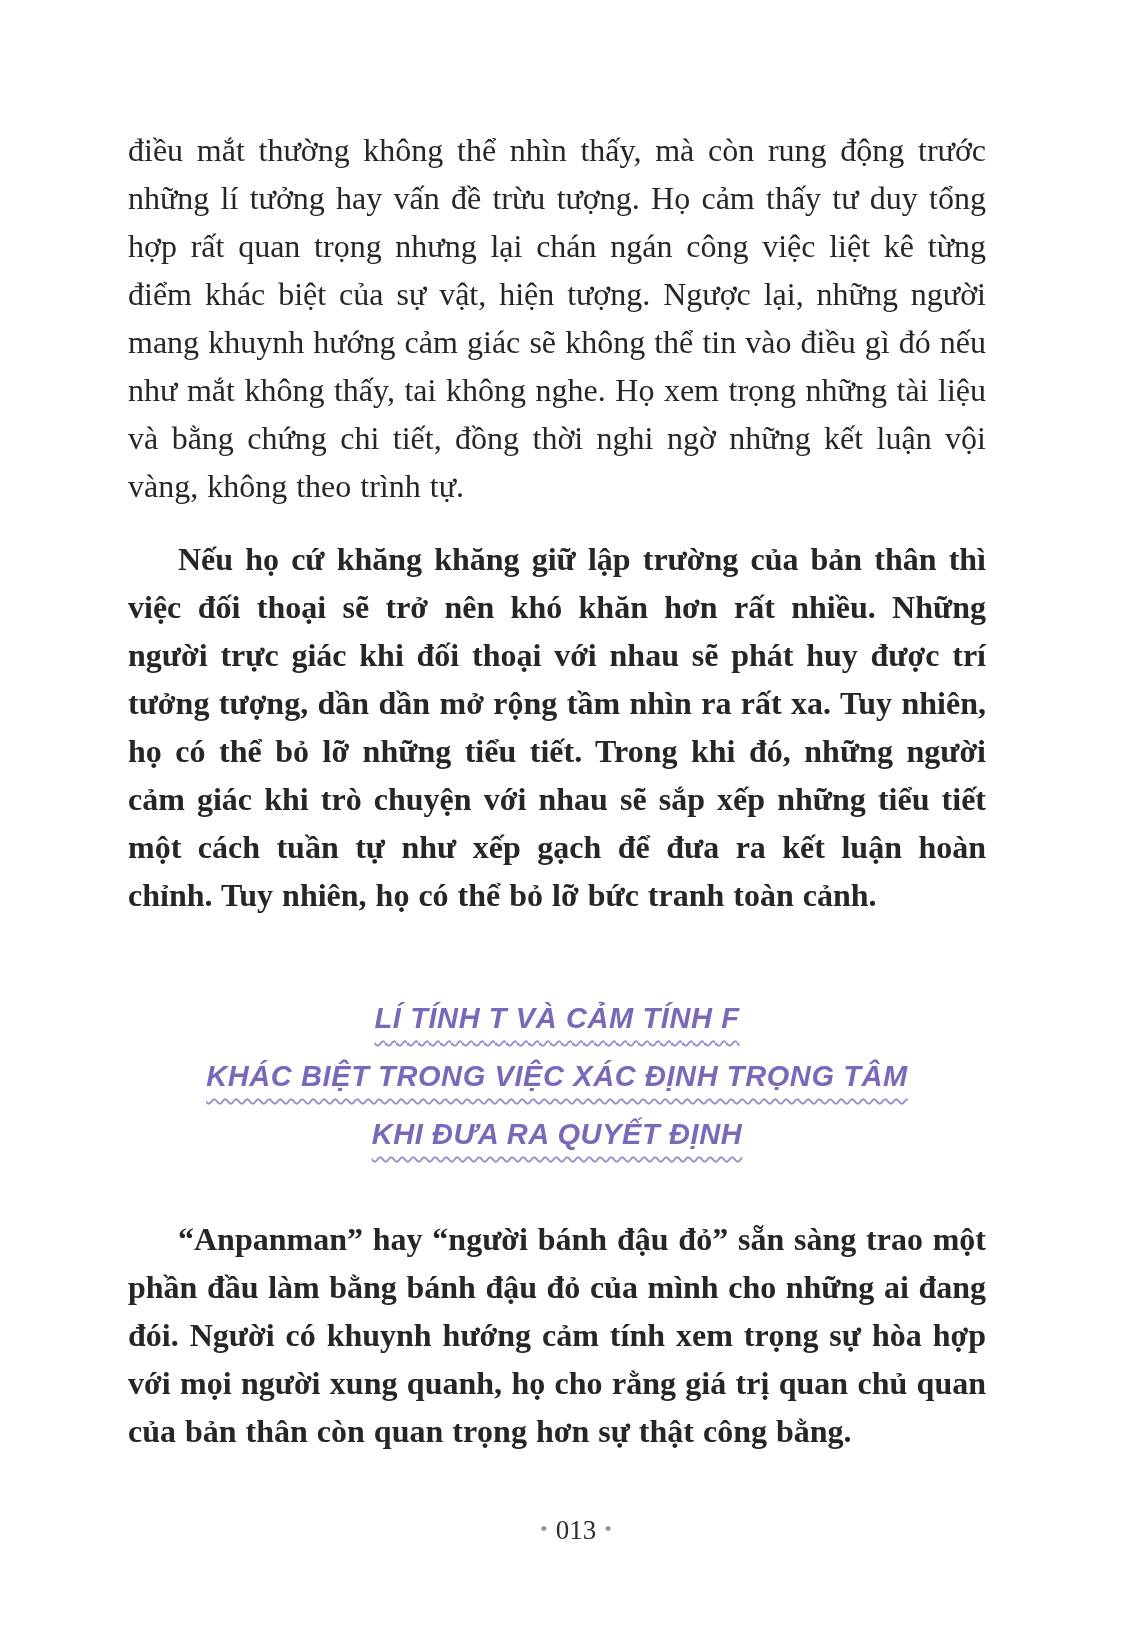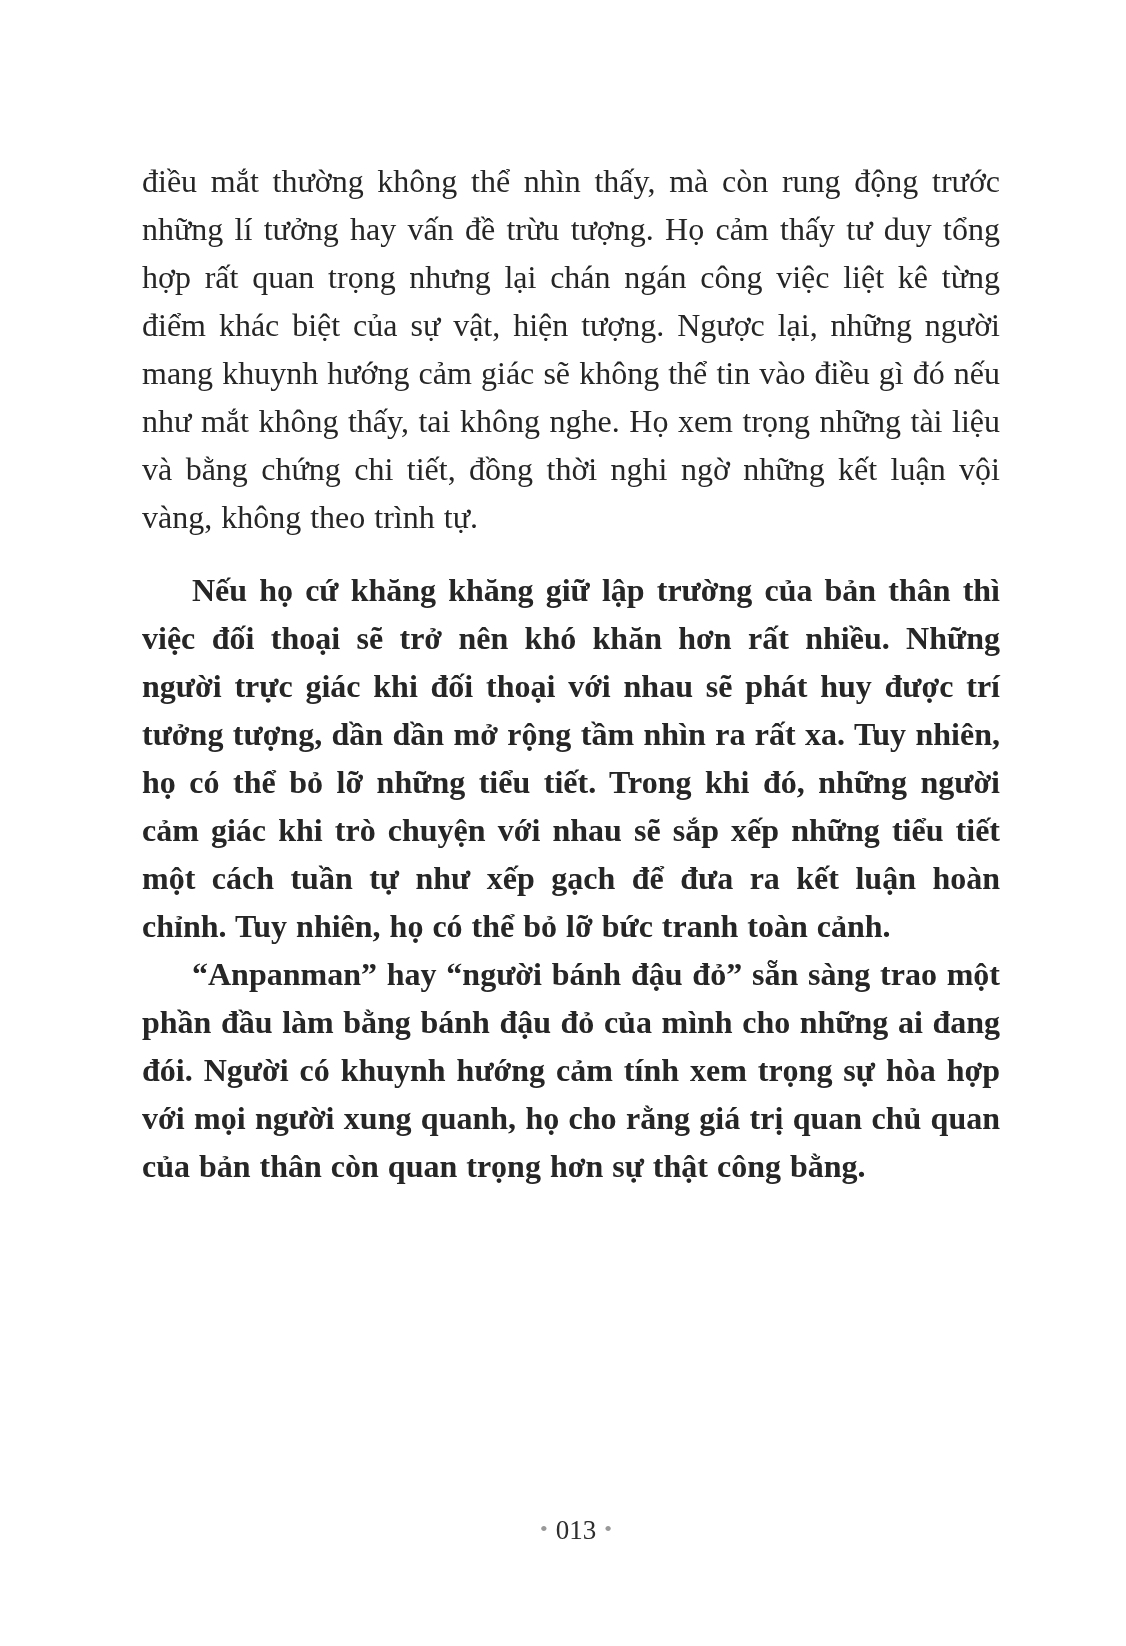--- a/index.html
+++ b/index.html
@@ -8,24 +8,23 @@
     background: #ffffff;
   }
   body {
     width: 1126px;
     height: 1646px;
     position: relative;
     overflow: hidden;
   }
   .page {
     position: absolute;
-    left: 142px;
+    left: 128px;
     top: 126px;
     width: 858px;
-    margin-top: 31px;
   }
   .body-text {
     font-family: "Liberation Serif", serif;
     font-size: 32px;
     line-height: 48px;
     color: #262626;
     text-align: justify;
     margin: 0;
     word-spacing: 1px;
   }
@@ -82,20 +81,31 @@
 </style>
 </head>
 <body>
 
 <div class="page">
 
   <p class="body-text">điều mắt thường không thể nhìn thấy, mà còn rung động trước những lí tưởng hay vấn đề trừu tượng. Họ cảm thấy tư duy tổng hợp rất quan trọng nhưng lại chán ngán công việc liệt kê từng điểm khác biệt của sự vật, hiện tượng. Ngược lại, những người mang khuynh hướng cảm giác sẽ không thể tin vào điều gì đó nếu như mắt không thấy, tai không nghe. Họ xem trọng những tài liệu và bằng chứng chi tiết, đồng thời nghi ngờ những kết luận vội vàng, không theo trình tự.</p>
 
   <p class="body-text indented para-gap">Nếu họ cứ khăng khăng giữ lập trường của bản thân thì việc đối thoại sẽ trở nên khó khăn hơn rất nhiều. Những người trực giác khi đối thoại với nhau sẽ phát huy được trí tưởng tượng, dần dần mở rộng tầm nhìn ra rất xa. Tuy nhiên, họ có thể bỏ lỡ những tiểu tiết. Trong khi đó, những người cảm giác khi trò chuyện với nhau sẽ sắp xếp những tiểu tiết một cách tuần tự như xếp gạch để đưa ra kết luận hoàn chỉnh. Tuy nhiên, họ có thể bỏ lỡ bức tranh toàn cảnh.</p>
 
+  <div class="section-heading">
+    <span class="heading-line">
+      <span>LÍ TÍNH T VÀ CẢM TÍNH F</span>
+    </span>
+    <span class="heading-line">
+      <span>KHÁC BIỆT TRONG VIỆC XÁC ĐỊNH TRỌNG TÂM</span>
+    </span>
+    <span class="heading-line">
+      <span>KHI ĐƯA RA QUYẾT ĐỊNH</span>
+    </span>
+  </div>
 
   <p class="body-text indented">“Anpanman” hay “người bánh đậu đỏ” sẵn sàng trao một phần đầu làm bằng bánh đậu đỏ của mình cho những ai đang đói. Người có khuynh hướng cảm tính xem trọng sự hòa hợp với mọi người xung quanh, họ cho rằng giá trị quan chủ quan của bản thân còn quan trọng hơn sự thật công bằng.</p>
 
 </div>
 
 <div class="page-footer">
   <span class="footer-dot">•</span><span>013</span><span class="footer-dot">•</span>
 </div>
 
 </body></html>

